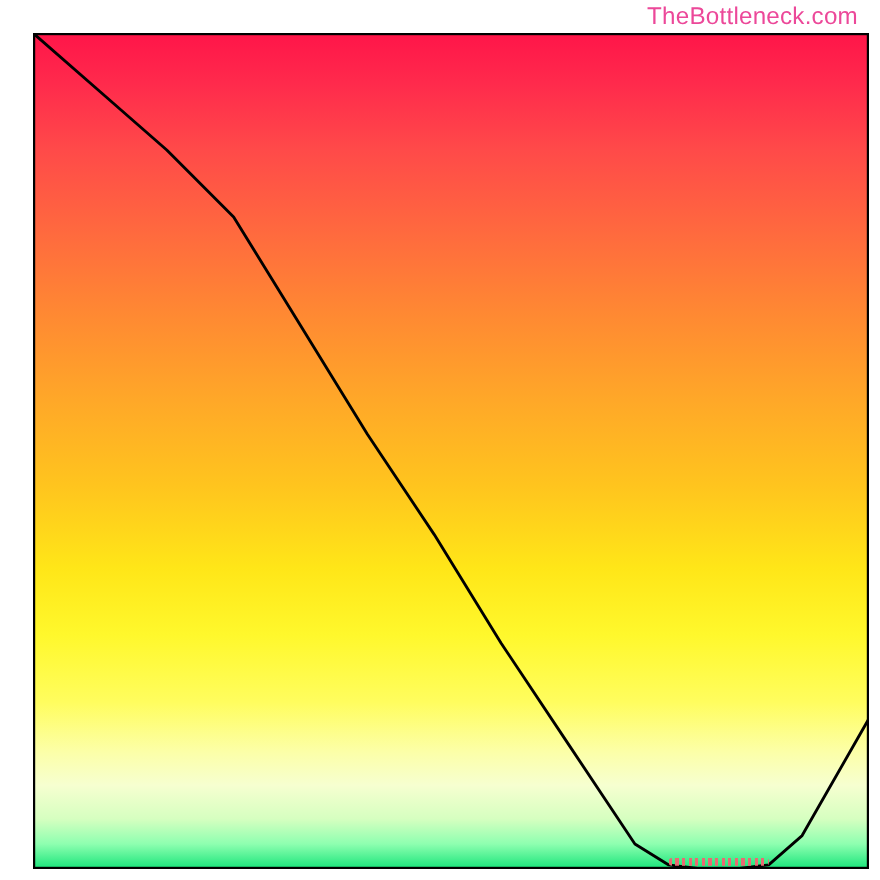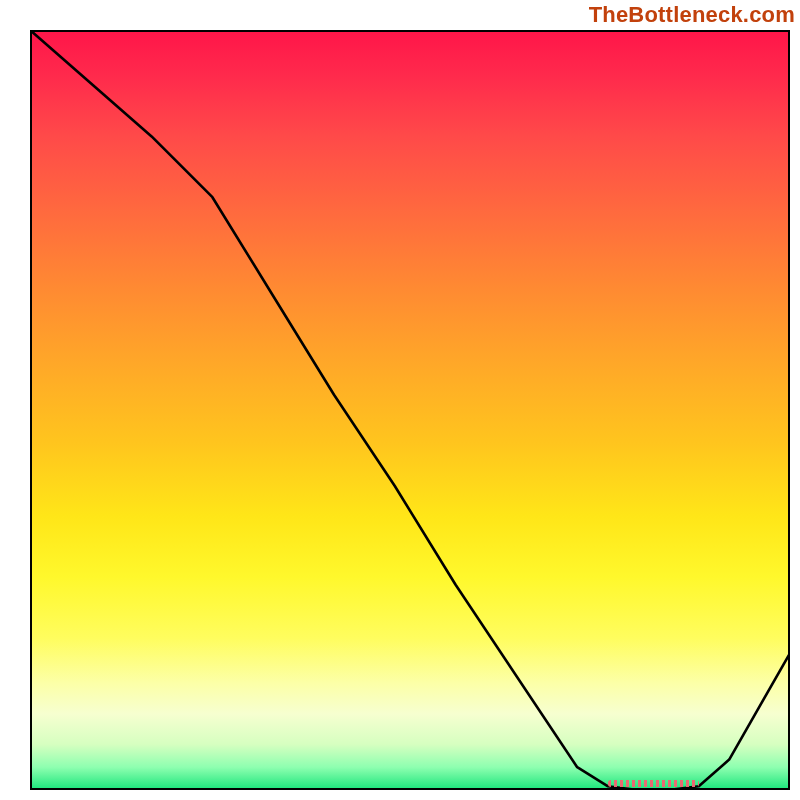--- a/index.html
+++ b/index.html
@@ -11,24 +11,24 @@
     overflow: hidden;
   }
   .chart-wrap {
     position: relative;
     width: 800px;
     height: 800px;
   }
   .watermark {
     position: absolute;
     top: 2px;
-    right: 5px;
+    right: 20px;
     font-size: 22px;
-    font-weight: 700;
-    color: #c2410c;
+    font-weight: 400;
+    color: #ec4899;
     z-index: 20;
     letter-spacing: 0.2px;
   }
   .plot-area {
     position: absolute;
     left: 30px;
     top: 30px;
     width: 760px;
     height: 760px;
     background: linear-gradient(to bottom,

